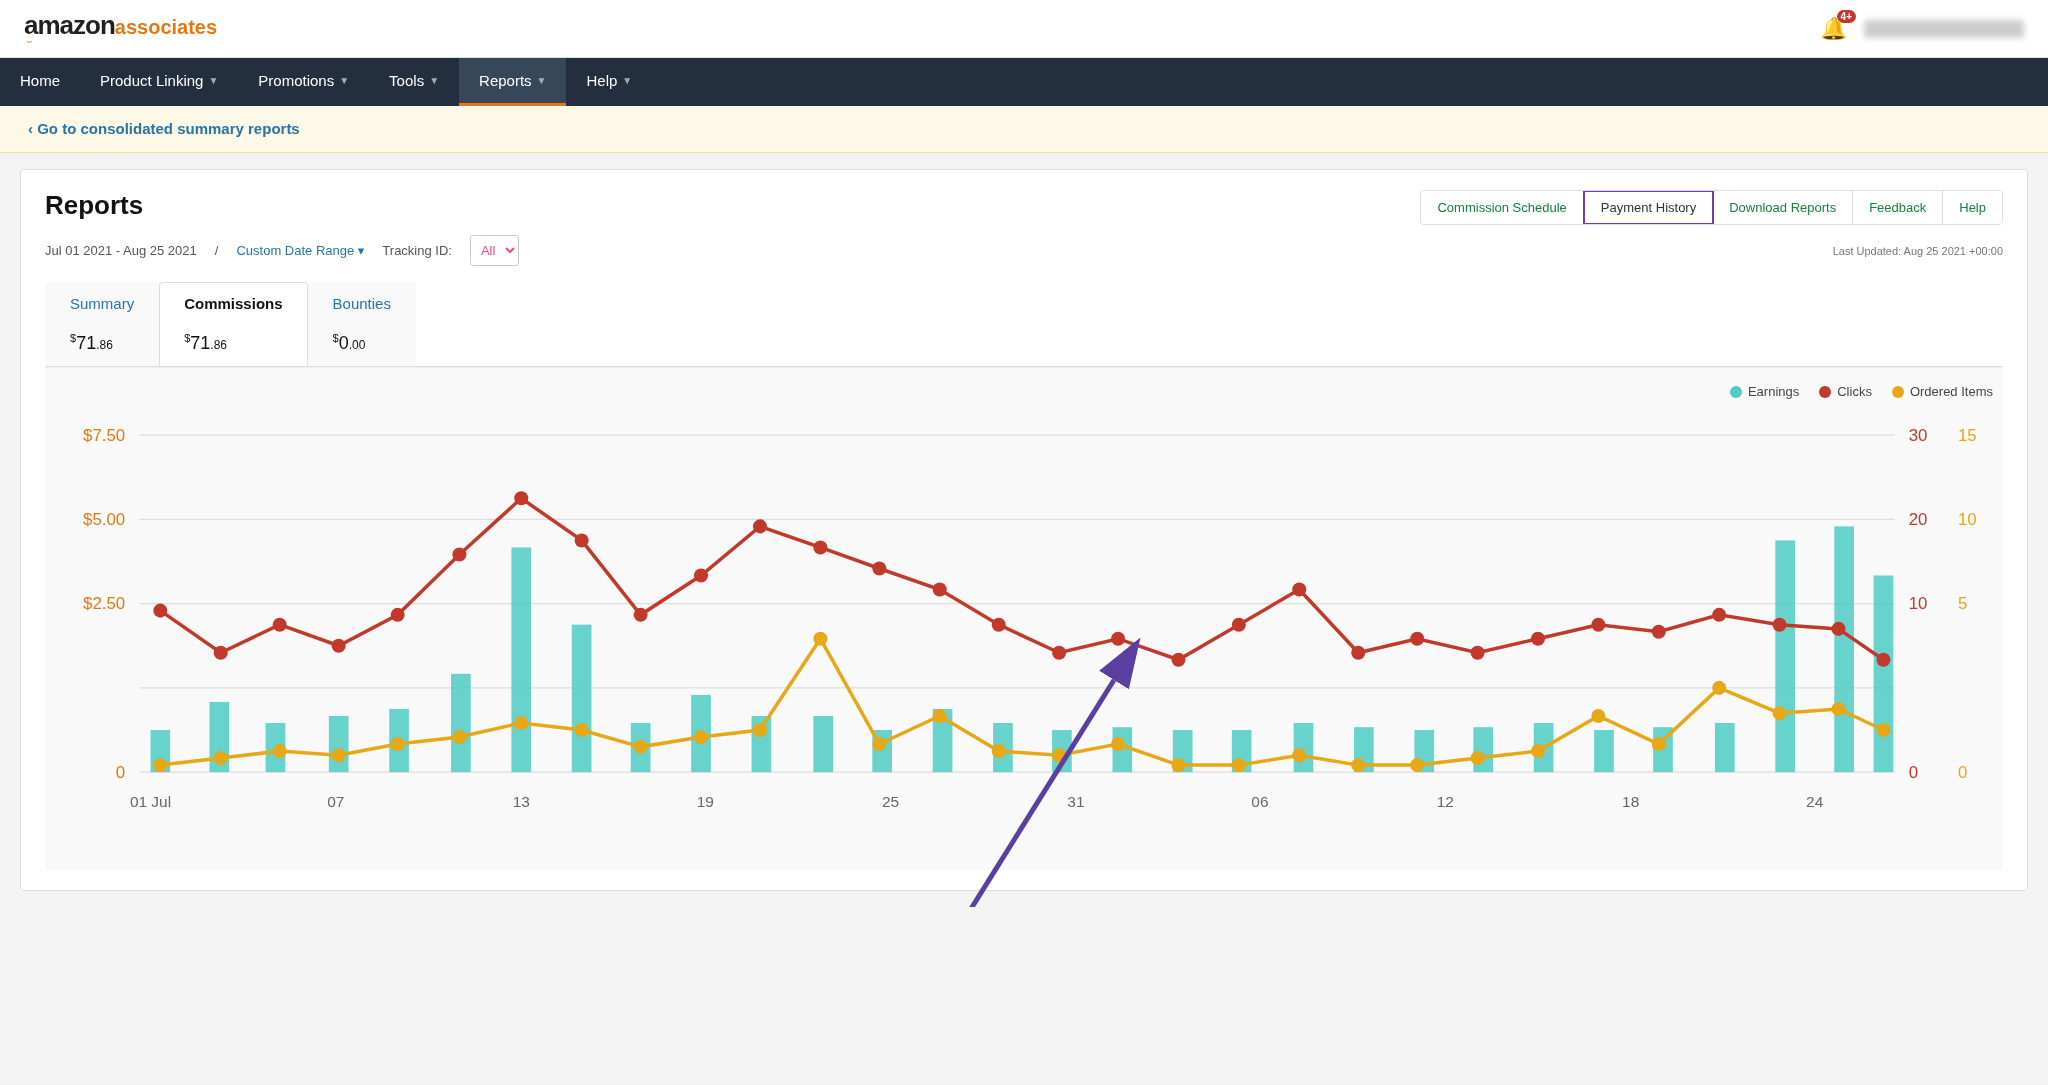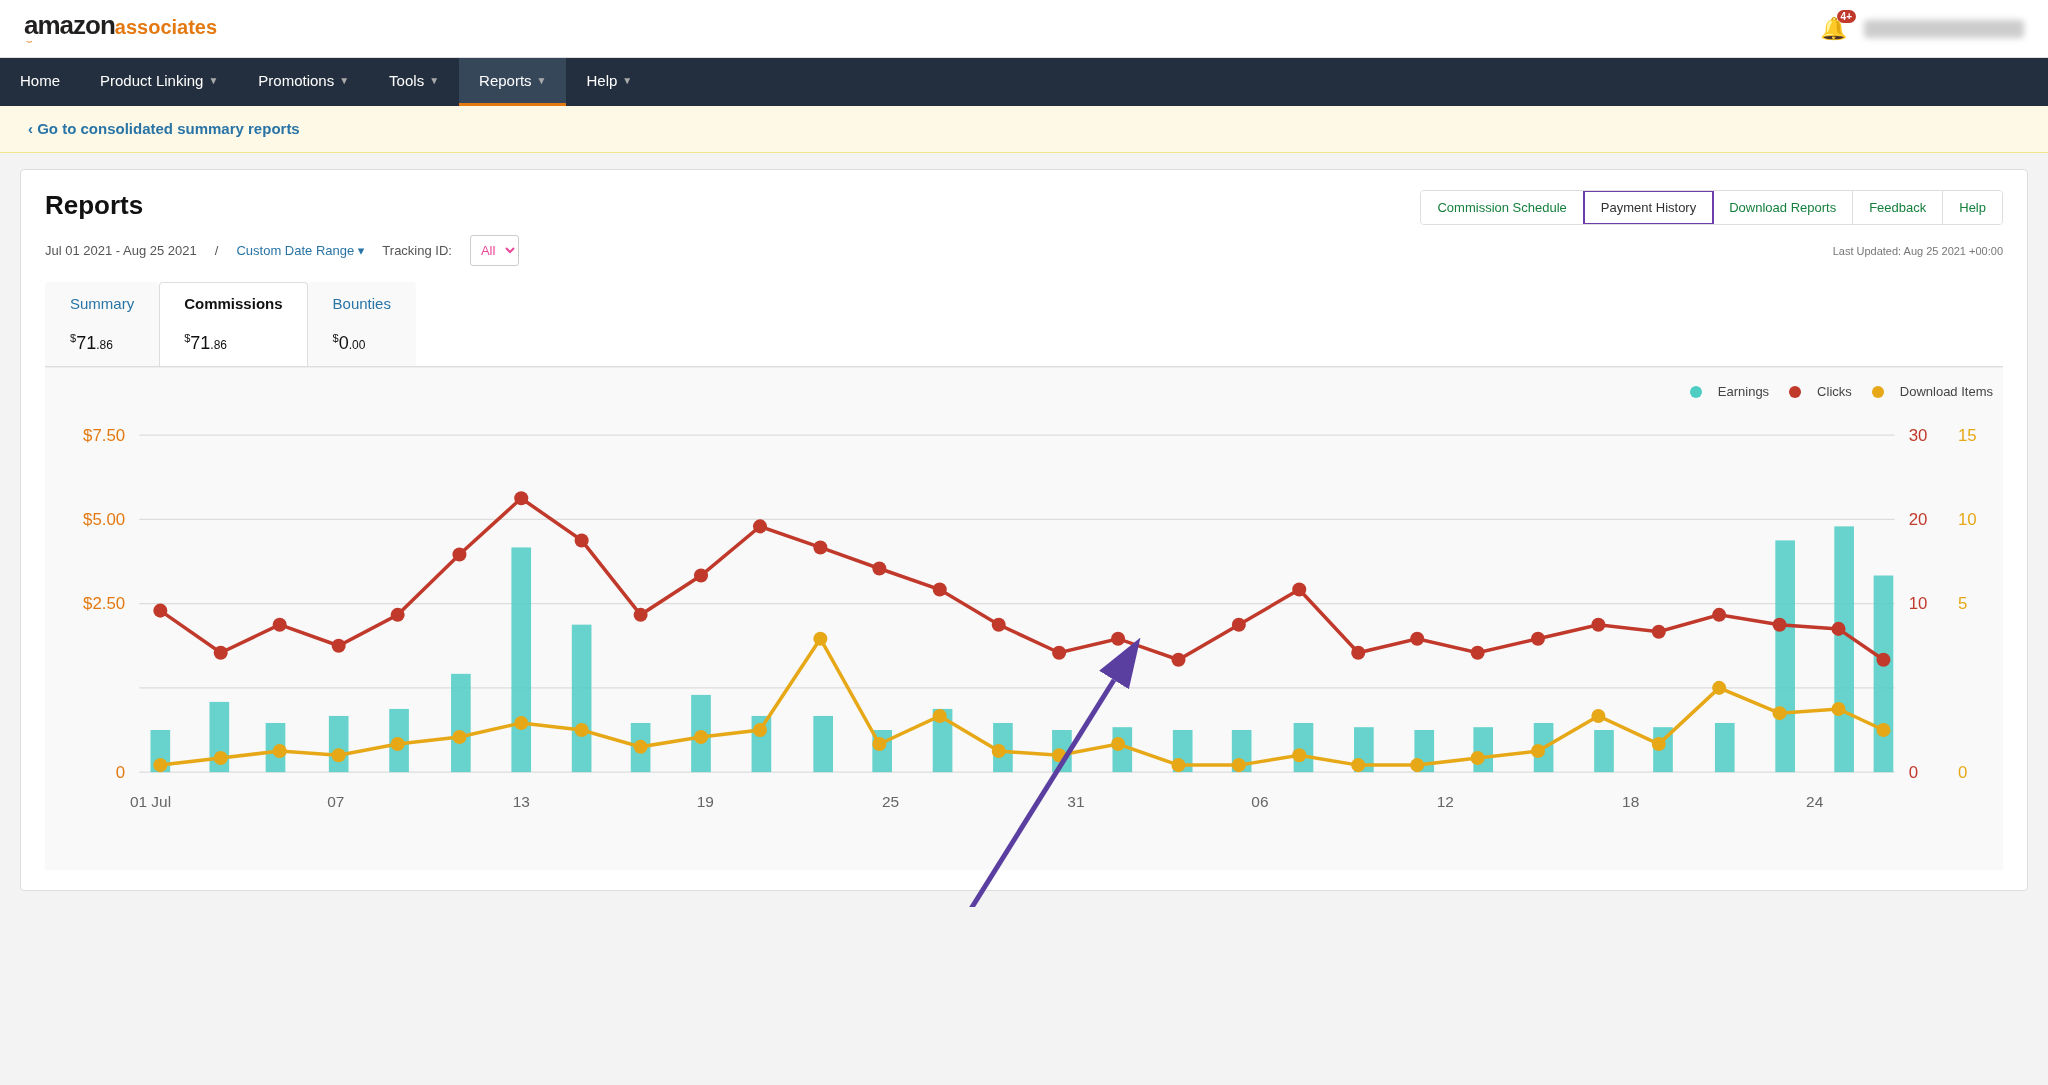--- a/index.html
+++ b/index.html
@@ -177,21 +177,21 @@
       position: relative;
     }
     .chart-legend {
       display: flex;
       justify-content: flex-end;
       gap: 20px;
       margin-bottom: 8px;
       font-size: 13px;
       color: #444;
     }
-    .legend-item { display: flex; align-items: center; gap: 16px; justify-content: space-between; }
+    .legend-item { display: flex; align-items: center; gap: 6px; justify-content: space-between; }
     .legend-dot {
       width: 12px; height: 12px;
       border-radius: 50%;
       display: inline-block;
     }
 
     
     .chart-svg-wrapper {
       position: relative;
       width: 100%;
@@ -301,21 +301,21 @@
       <div class="legend-item">
         <span class="legend-dot" style="background:#4ecdc4;"></span>
         <span>Earnings</span>
       </div>
       <div class="legend-item">
         <span class="legend-dot" style="background:#c0392b;"></span>
         <span>Clicks</span>
       </div>
       <div class="legend-item">
         <span class="legend-dot" style="background:#e6a817;"></span>
-        <span>Download Items</span>
+        <span>Ordered Items</span>
       </div>
     </div>
 
     <div class="chart-svg-wrapper">
       <svg viewBox="0 0 1380 320" xmlns="http://www.w3.org/2000/svg" style="width:100%;height:auto;">
 
         <line x1="60" y1="20" x2="1310" y2="20" stroke="#ddd" stroke-width="1"></line>
         <line x1="60" y1="80" x2="1310" y2="80" stroke="#ddd" stroke-width="1"></line>
         <line x1="60" y1="140" x2="1310" y2="140" stroke="#ddd" stroke-width="1"></line>
         <line x1="60" y1="200" x2="1310" y2="200" stroke="#ddd" stroke-width="1"></line>

